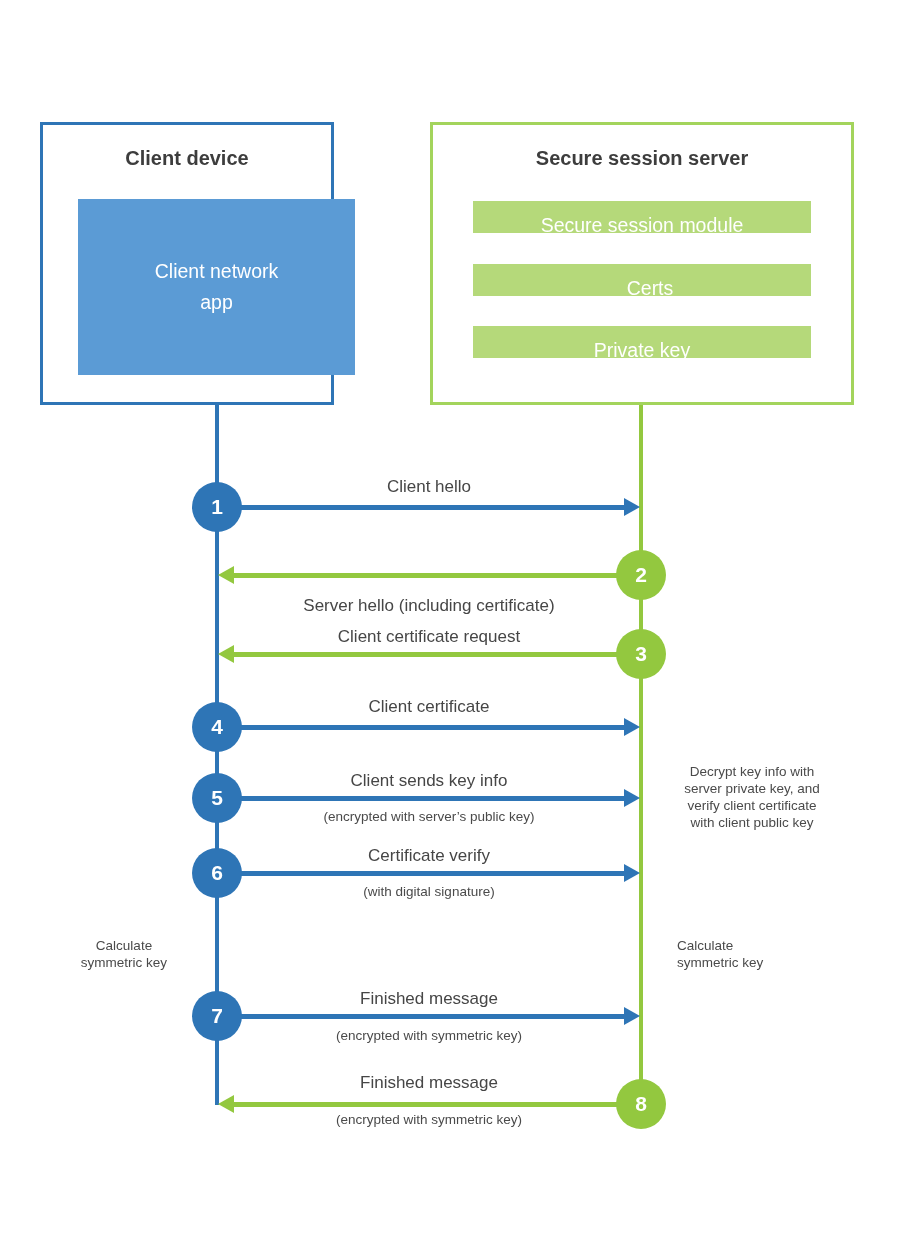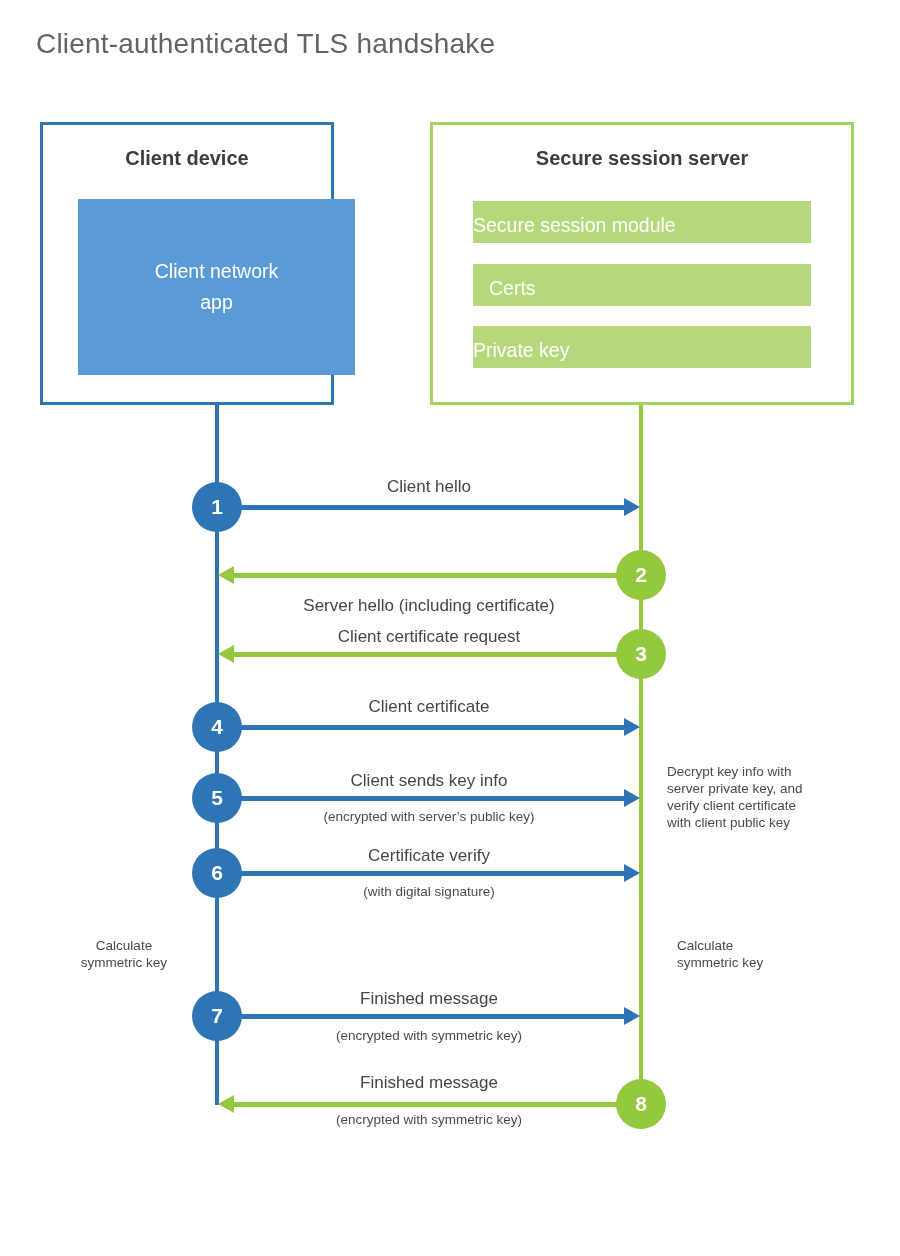--- a/index.html
+++ b/index.html
@@ -16,22 +16,22 @@
 
   
   .actor-box{position:absolute;top:122px;height:283px;background:#fff;border-style:solid;border-width:3px;}
   .client-box{left:40px;width:294px;border-color:var(--blue);}
   .server-box{left:430px;width:424px;border-color:var(--green-border);}
   .actor-title{position:absolute;left:0;right:0;top:22px;text-align:center;font-size:20px;font-weight:700;color:var(--text-dark);}
 
   .app-rect{position:absolute;left:35px;top:74px;width:277px;height:176px;background:var(--blue-fill);
     display:flex;align-items:center;justify-content:center;text-align:center;color:#fff;font-size:19.5px;line-height:1.6;white-space:pre-line;}
 
-  .module-bar{position:absolute;left:40px;width:338px;height:42px;background:var(--green-fill);
-    color:#fff;font-size:19.5px;text-align:left;line-height:48px;}
+  .module-bar{position:absolute;left:40px;width:338px;height:32px;background:var(--green-fill);
+    color:#fff;font-size:19.5px;text-align:center;line-height:48px;}
   .bar-1{top:76px;} .bar-2{top:139px;padding-left:16px;} .bar-3{top:201px;}
 
   
   .lifeline{position:absolute;top:404px;width:4px;height:701px;}
   .lifeline.blue{left:215px;background:var(--blue);}
   .lifeline.green{left:639px;background:var(--green);}
 
   
   .step-circle{position:absolute;width:50px;height:50px;border-radius:50%;color:#fff;
     font-size:21px;font-weight:700;text-align:center;line-height:50px;z-index:3;}
@@ -43,31 +43,30 @@
   .shaft.blue{left:217px;width:407px;background:var(--blue);}
   .shaft.green{left:234px;width:407px;background:var(--green);}
   .head{position:absolute;width:0;height:0;border-top:9px solid transparent;border-bottom:9px solid transparent;z-index:2;}
   .head.right{left:624px;border-left:16px solid var(--blue);}
   .head.left{left:218px;border-right:16px solid var(--green);}
 
   
   .msg{position:absolute;left:217px;width:424px;text-align:center;font-size:17px;color:var(--text-msg);}
   .sub{position:absolute;left:217px;width:424px;text-align:center;font-size:13.5px;color:var(--text-sub);}
 
-  .side-note{position:absolute;left:667px;top:763px;width:170px;font-size:13.5px;line-height:1.27;color:var(--text-sub);white-space:pre-line;}
+  .side-note{position:absolute;left:667px;top:763px;width:170px;font-size:13.5px;line-height:1.27;color:var(--text-sub);white-space:pre-line;text-align:center;}
   .calc{position:absolute;top:937px;font-size:13.5px;line-height:1.28;color:var(--text-sub);white-space:pre-line;}
   .calc.left{left:58px;width:132px;text-align:center;}
   .calc.right{left:677px;width:140px;text-align:left;}
 </style>
 </head>
 <body>
 
 <div class="canvas">
 
-  <div class="page-title">Client-authenticated TLS handshake</div>
 
   <div class="lifeline blue"></div>
   <div class="lifeline green"></div>
 
   <div class="actor-box client-box">
     <div class="actor-title">Client device</div>
     <div class="app-rect">Client network
 app</div>
   </div>
 

